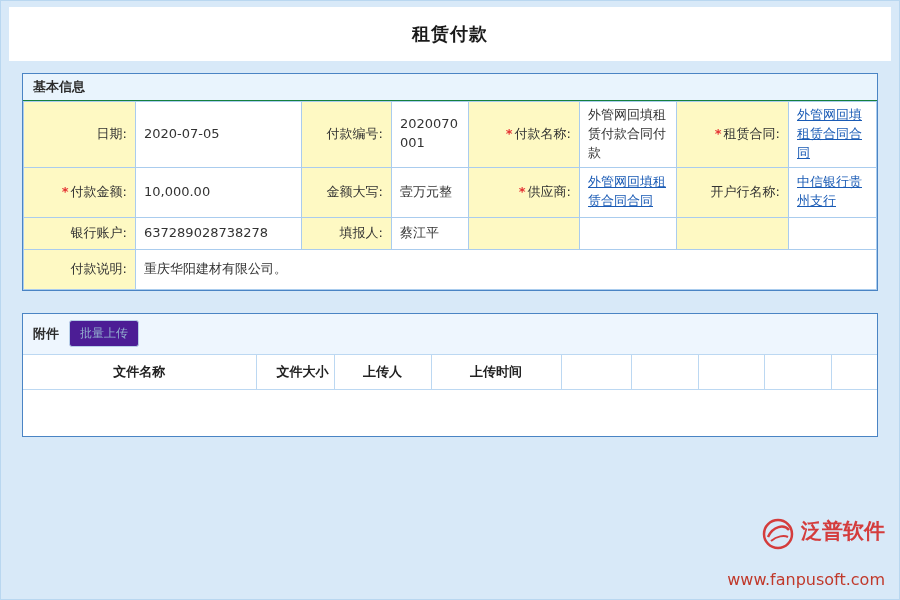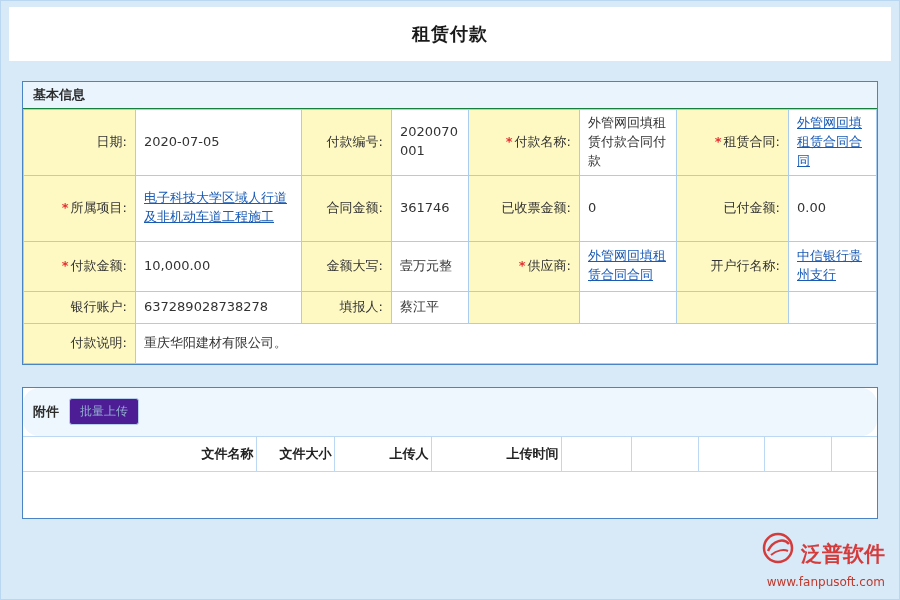--- a/index.html
+++ b/index.html
@@ -11,21 +11,21 @@
     background: #d8e9f8;
   }
   .frame {
     width: 900px; height: 600px;
     position: relative;
     background: #d8e9f8;
     border: 1px solid #b9d7f0;
     overflow: hidden;
   }
   .title-bar {
-    margin: 6px 8px 8px;
+    margin: 6px 8px 0;
     height: 54px;
     background: #ffffff;
     display: flex;
     align-items: center;
     justify-content: center;
   }
   .page-title {
     font-size: 18px;
     font-weight: bold;
     color: #1a1a1a;
@@ -72,24 +72,23 @@
   tr.r1 { height: 54px; }
   tr.r2 { height: 66px; }
   tr.r3 { height: 50px; }
   tr.r4 { height: 32px; margin-top: 36px; }
   tr.r5 { height: 40px; margin-left: 40px; }
 
   .attach { margin-top: 22px; }
   .attach-header {
     background: #eef6fe;
     padding: 4px 10px;
-    height: 48px;
+    height: 40px;
     display: flex;
     align-items: center;
-    border-radius: 16px;
   }
   .attach-title { font-weight: bold; color: #2b2b2b; }
   .batch-btn {
     margin-left: 10px;
     background: #4c1d95;
     border: 1px solid #b7cfe8;
     color: #93b1cf;
     font-size: 12px;
     padding: 4px 10px;
     border-radius: 3px;
@@ -97,48 +96,48 @@
     cursor: pointer;
   }
   table.attach-table {
     width: 100%;
     border-collapse: collapse;
     table-layout: fixed;
   }
   table.attach-table th {
     border: 1px solid #bcd8f2;
     border-left: none;
-    padding: 8px 2px;
+    padding: 8px 20px;
     font-weight: 600;
     font-size: 13px;
     color: #222;
-    text-align: right;
+    text-align: center;
     height: 35px;
     background: #ffffff;
     white-space: nowrap;
     overflow: hidden;
   }
   table.attach-table th:first-child { border-left: none; }
   table.attach-table th:last-child { border-right: none; }
   .attach-empty { height: 46px; background: #ffffff; }
 
   .brand {
     position: absolute;
     right: 14px;
     bottom: 10px;
     text-align: right;
   }
-  .brand-row { display: flex; align-items: flex-end; justify-content: flex-end; gap: 6px; }
+  .brand-row { display: flex; align-items: flex-start; justify-content: flex-end; gap: 6px; }
   .brand-name {
     font-size: 21px;
     font-weight: bold;
     color: #d43c3c;
     font-family: "DejaVu Serif", "Liberation Serif", serif;
   }
-  .brand-site { font-size: 12px; color: #c0392b; margin-top: 7px; }
+  .brand-site { font-size: 16px; color: #c0392b; margin-top: 16px; }
 </style>
 </head>
 <body>
 
 <div class="frame">
 
   <div class="title-bar">
     <div class="page-title">租赁付款</div>
   </div>
 
@@ -163,30 +162,20 @@
           <tr class="r1">
             <td class="lbl"><span>日期:</span></td>
             <td class="val"><span>2020-07-05</span></td>
             <td class="lbl"><span>付款编号:</span></td>
             <td class="val"><span>2020070001</span></td>
             <td class="lbl"><span class="star">*</span><span>付款名称:</span></td>
             <td class="val"><span>外管网回填租赁付款合同付款</span></td>
             <td class="lbl"><span class="star">*</span><span>租赁合同:</span></td>
             <td class="val"><a class="link" href="#">外管网回填租赁合同合同</a></td>
           </tr>
-          <tr class="r2">
-            <td class="lbl"><span class="star">*</span><span>所属项目:</span></td>
-            <td class="val"><a class="link" href="#">电子科技大学区域人行道及非机动车道工程施工</a></td>
-            <td class="lbl"><span>合同金额:</span></td>
-            <td class="val"><span>361746</span></td>
-            <td class="lbl"><span>已收票金额:</span></td>
-            <td class="val"><span>0</span></td>
-            <td class="lbl"><span>已付金额:</span></td>
-            <td class="val"><span>0.00</span></td>
-          </tr>
           <tr class="r3">
             <td class="lbl"><span class="star">*</span><span>付款金额:</span></td>
             <td class="val"><span>10,000.00</span></td>
             <td class="lbl"><span>金额大写:</span></td>
             <td class="val"><span>壹万元整</span></td>
             <td class="lbl"><span class="star">*</span><span>供应商:</span></td>
             <td class="val"><a class="link" href="#">外管网回填租赁合同合同</a></td>
             <td class="lbl"><span>开户行名称:</span></td>
             <td class="val"><a class="link" href="#">中信银行贵州支行</a></td>
           </tr>

